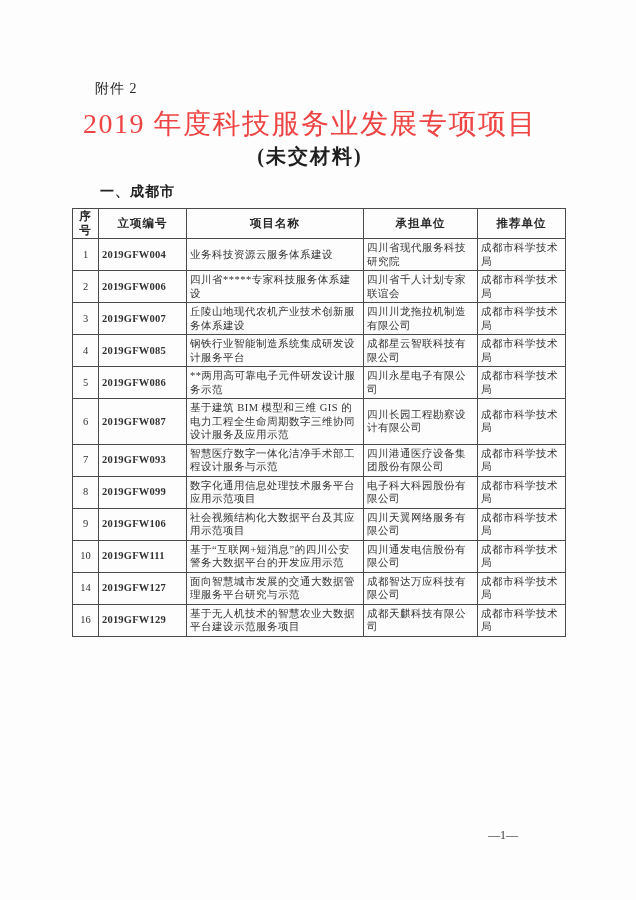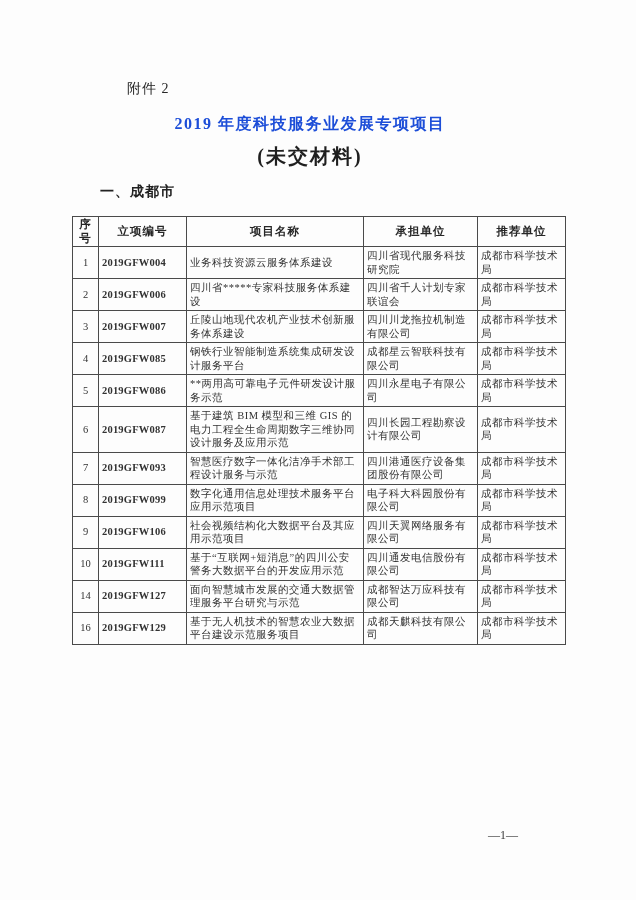--- a/index.html
+++ b/index.html
@@ -14,33 +14,32 @@
     color: #2e2e2e;
     overflow: hidden;
   }
   .attachment-label {
     position: absolute;
     left: 95px;
     top: 80px;
     font-size: 14px;
     color: #262626;
     letter-spacing: 1px;
-    margin-left: 32px;
   }
   .title-block {
     position: absolute;
     left: 40px;
     width: 540px;
     top: 108px;
     text-align: center;
   }
   .doc-title {
-    font-size: 16px;
-    font-weight: bold;
-    color: #1d4ed8;
+    font-size: 28px;
+    font-weight: normal;
+    color: #ef4444;
     letter-spacing: 1.5px;
     line-height: 32px;
   }
   .doc-subtitle {
     font-size: 20px;
     font-weight: bold;
     color: #1f1f1f;
     letter-spacing: 2px;
     line-height: 32px;
   }
@@ -49,21 +48,21 @@
     left: 100px;
     top: 183px;
     font-size: 14px;
     font-weight: bold;
     color: #222;
     letter-spacing: 1px;
   }
   table.projects {
     position: absolute;
     left: 72px;
-    top: 216px;
+    top: 208px;
     width: 493px;
     border-collapse: collapse;
     table-layout: fixed;
   }
   table.projects th, table.projects td {
     border: 1px solid #4a4a4a;
     font-size: 10.5px;
     line-height: 13.5px;
     vertical-align: middle;
     color: #323232;

